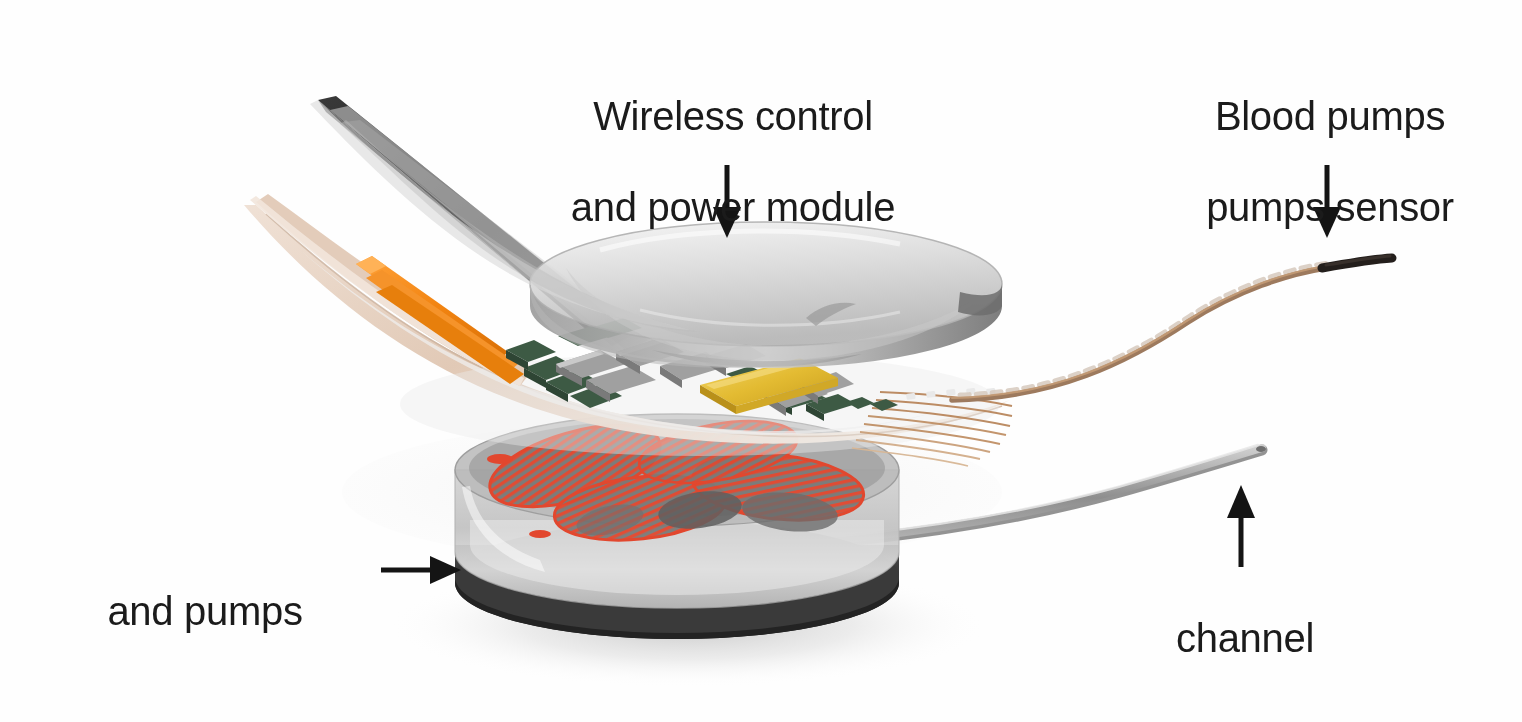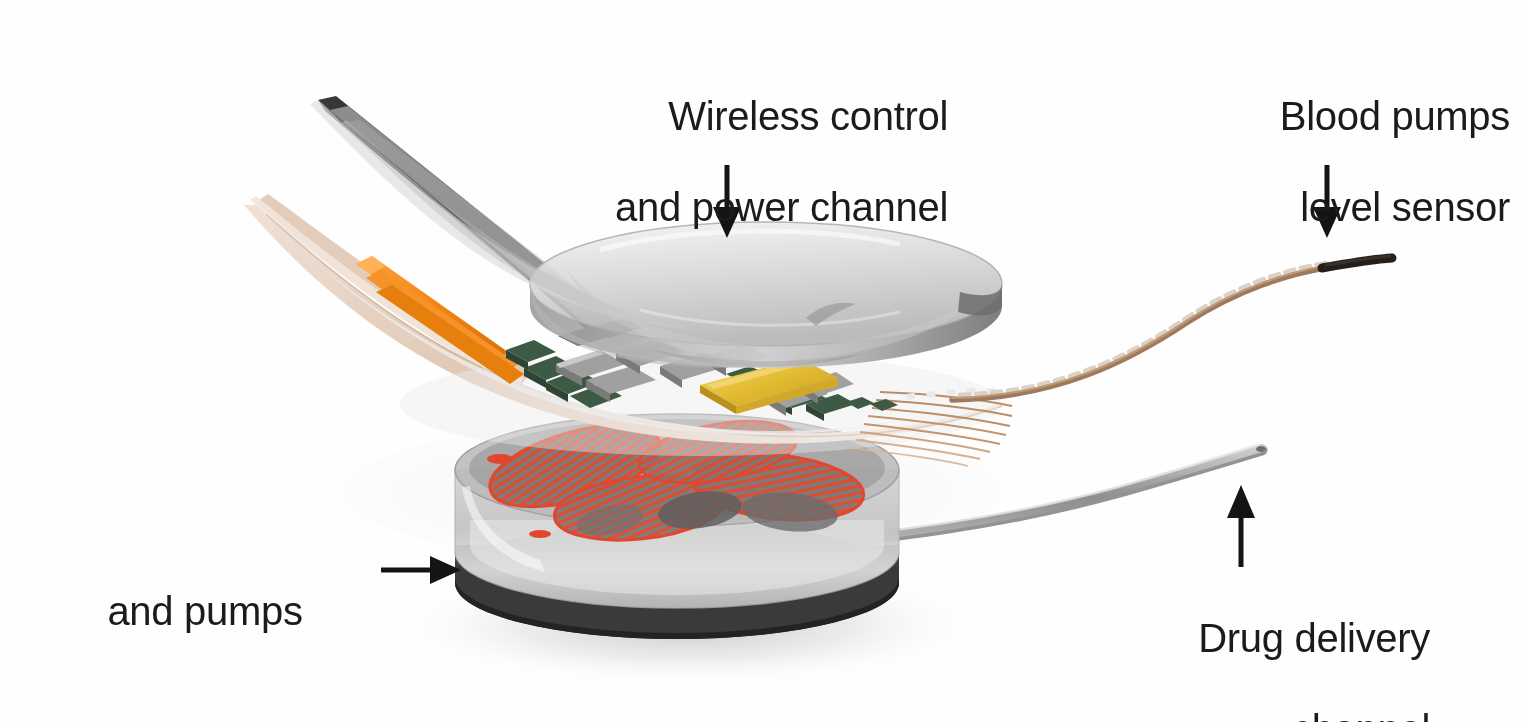--- a/index.html
+++ b/index.html
@@ -18,21 +18,21 @@
   .art{position:absolute;left:0;top:0;width:1522px;height:722px;}
 
   
   .label{
     position:absolute;
     color:#1b1b1b;
     font-size:40px;
     line-height:1.14;
     font-weight:400;
     letter-spacing:-0.3px;
-    text-align:right;
+    text-align:center;
     white-space:pre-line;
     user-select:none;
   }
   #label-wireless{ left:518px; top:48px;  width:430px; }
   #label-oxygen  { left:1150px;top:48px;  width:360px; }
   #label-reservoir{left:30px;  top:543px; width:350px; text-align:center;}
   #label-channel { left:1060px;top:570px; width:370px; }
 
   .lbl-line{display:block;}
 
@@ -329,30 +329,29 @@
     </g>
 
     <g>
       <line x1="1241" y1="567" x2="1241" y2="512" stroke="#141414" stroke-width="5"></line>
       <polygon points="1241,485 1227,518, 1255,518" fill="#141414"></polygon>
     </g>
   </svg>
 
   <div class="label" id="label-wireless">
     <span class="lbl-line">Wireless control</span>
-    <span class="lbl-line">and power channel</span>
+    <span class="lbl-line">and power module</span>
   </div>
 
   <div class="label" id="label-oxygen">
     <span class="lbl-line">Blood pumps</span>
-    <span class="lbl-line">level sensor</span>
+    <span class="lbl-line">pumps sensor</span>
   </div>
 
   <div class="label" id="label-reservoir">
     <span class="lbl-line">and pumps</span>
   </div>
 
   <div class="label" id="label-channel">
-    <span class="lbl-line">Drug delivery</span>
     <span class="lbl-line">channel</span>
   </div>
 
 </div>
 
 </body></html>

